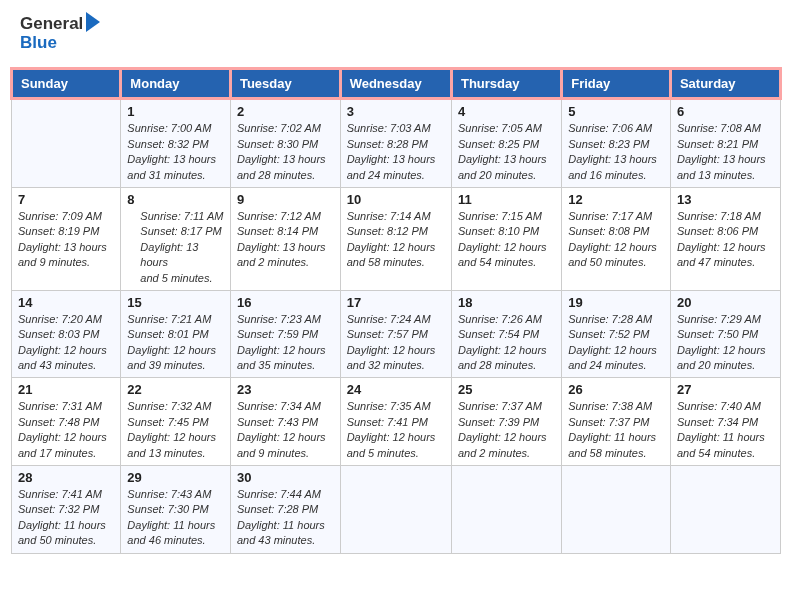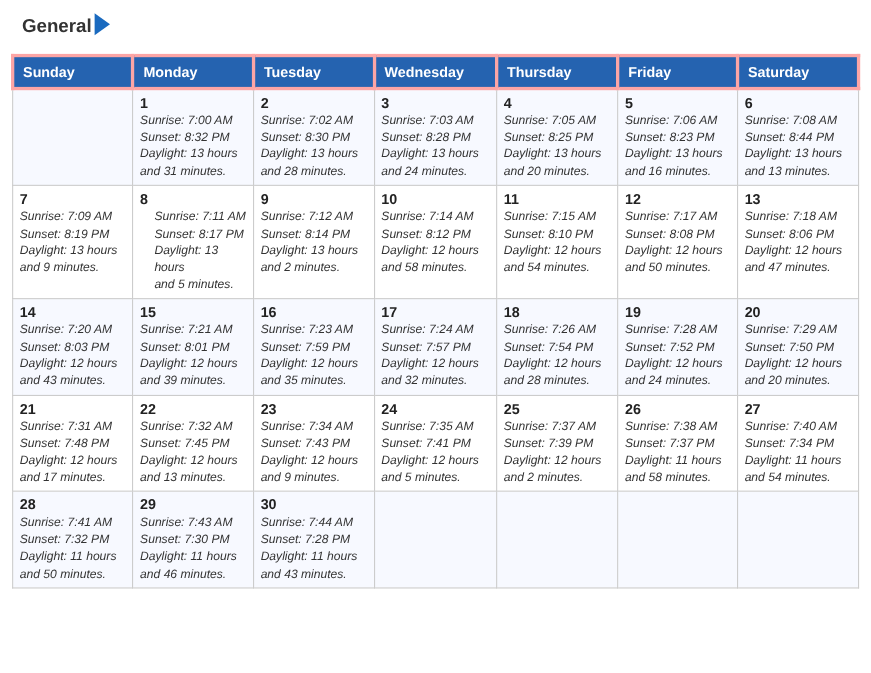--- a/index.html
+++ b/index.html
@@ -89,20 +89,23 @@
   </style>
 </head>
 <body>
 
 <div class="header">
   <div class="logo">
     <div>
       <div style="display:flex;align-items:center;">
         <span class="logo-text logo-general">General</span>
         <div class="logo-arrow"></div>
+      </div>
+      <div style="display:flex;align-items:center;">
+        <span class="logo-text logo-blue">Blue</span>
       </div>
     </div>
   </div>
   <div class="title-block">
     <div class="month-title"></div>
     <div class="location"></div>
   </div>
 </div>
 
 <table class="calendar">
@@ -151,21 +154,21 @@
         <td>
           <div class="day-num">5</div>
           <div class="day-info" style="white-space: pre-line;">Sunrise: 7:06 AM
 Sunset: 8:23 PM
 Daylight: 13 hours
 and 16 minutes.</div>
         </td>
         <td>
           <div class="day-num">6</div>
           <div class="day-info" style="white-space: pre-line;">Sunrise: 7:08 AM
-Sunset: 8:44 PM
+Sunset: 8:21 PM
 Daylight: 13 hours
 and 13 minutes.</div>
         </td>
       </tr>
       <tr>
         <td>
           <div class="day-num">7</div>
           <div class="day-info" style="white-space: pre-line;">Sunrise: 7:09 AM
 Sunset: 8:19 PM
 Daylight: 13 hours

